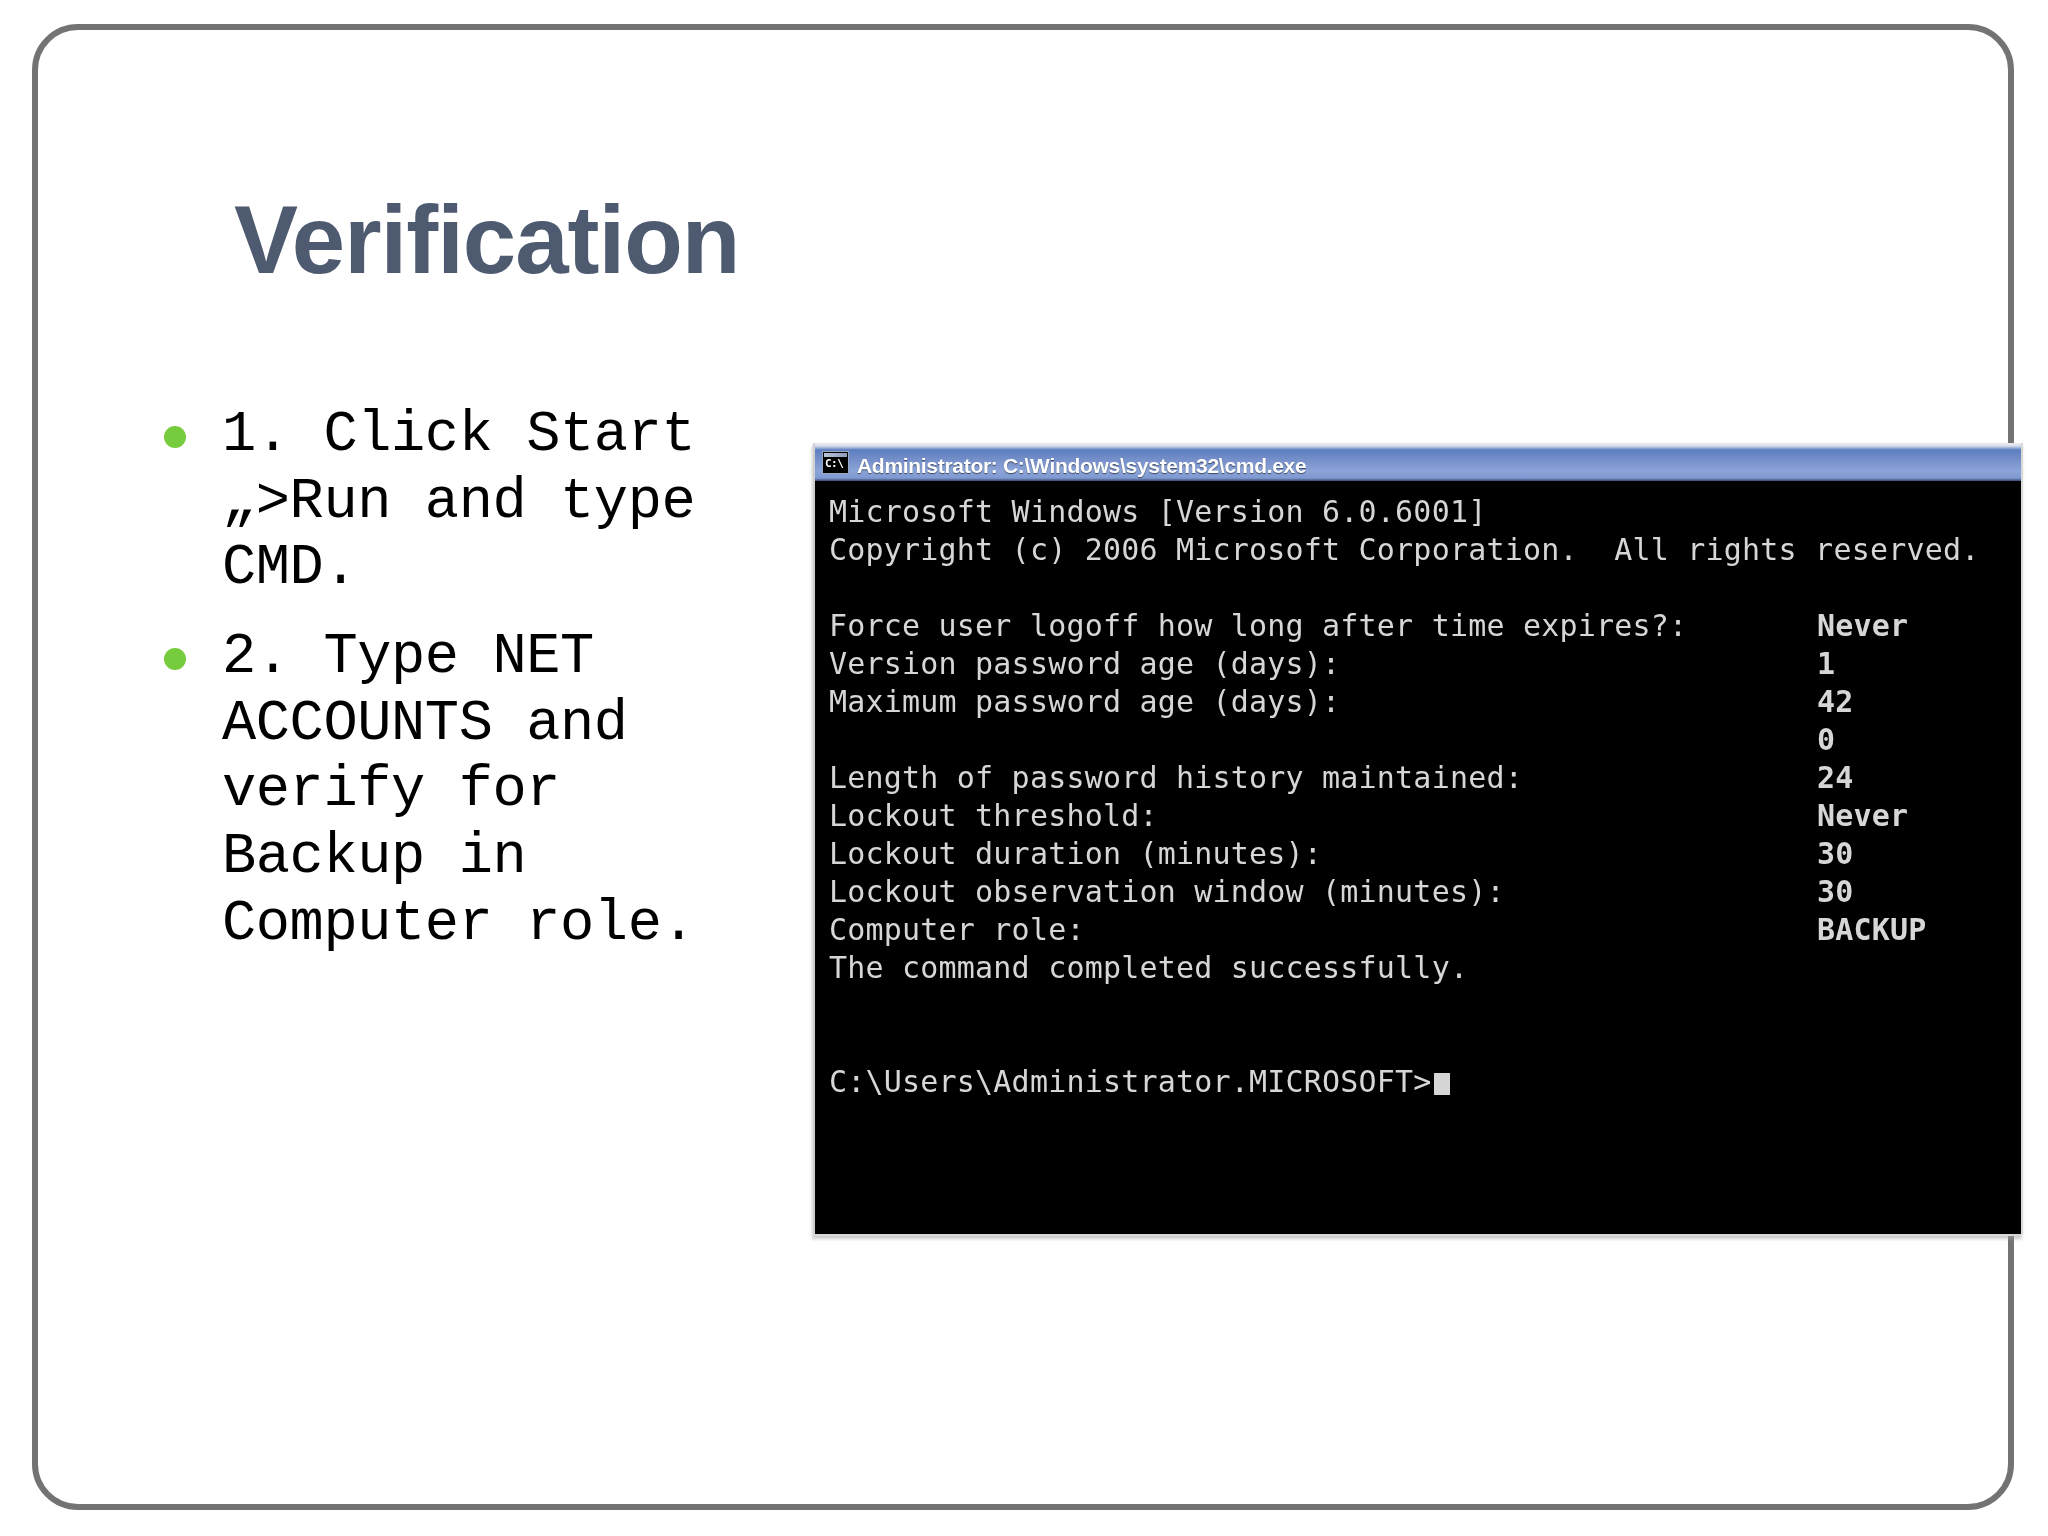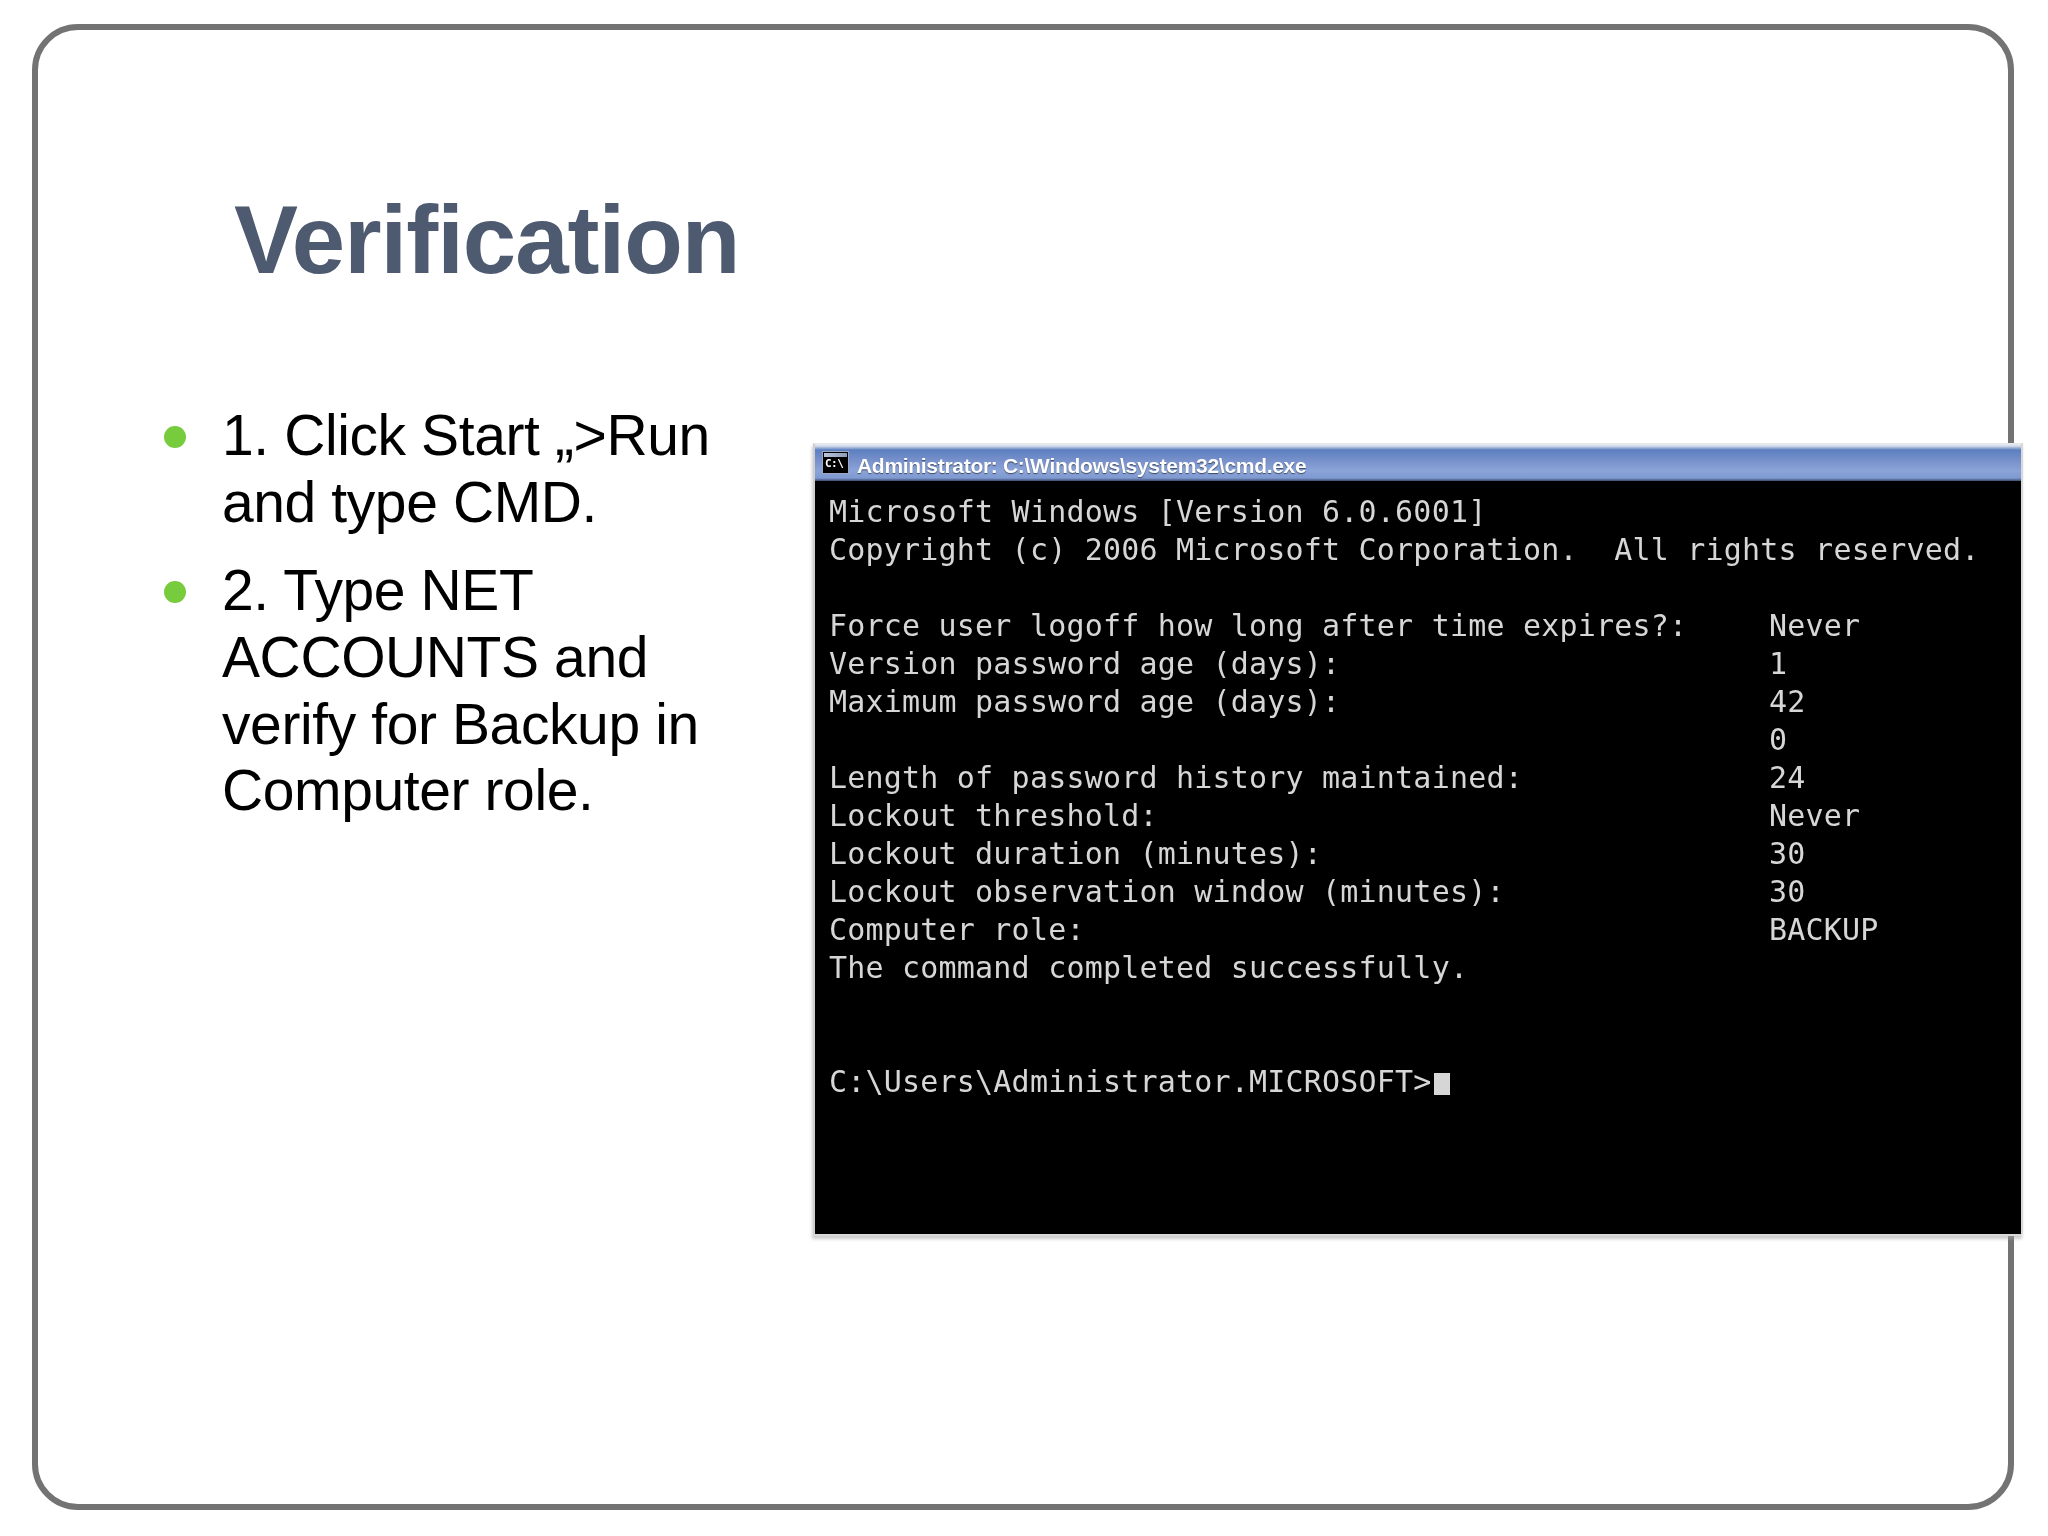--- a/index.html
+++ b/index.html
@@ -48,20 +48,21 @@
     width: 600px;
   }
   .bullet-item {
     position: relative;
     padding-left: 78px;
     margin-bottom: 22px;
     font-size: 57px;
     line-height: 1.17;
     color: #000000;
     letter-spacing: -0.4px;
+    font-family: Liberation Mono, monospace;
   }
   .bullet-dot {
     position: absolute;
     left: 20px;
     top: 24px;
     width: 22px;
     height: 22px;
     border-radius: 50%;
     background: #77cc3d;
   }
@@ -153,22 +154,23 @@
     position: relative;
     height: 38px;
   }
   .c-row .c-label {
     position: absolute;
     left: 0;
     top: 0;
   }
   .c-row .c-value {
     position: absolute;
-    left: 940px;
+    left: 988px;
     top: 0;
+    font-weight: bold;
   }
   #cursor-block {
     display: inline-block;
     width: 16px;
     height: 22px;
     background: #d6d6d6;
     vertical-align: -3px;
     margin-left: 2px;
   }
 </style>

